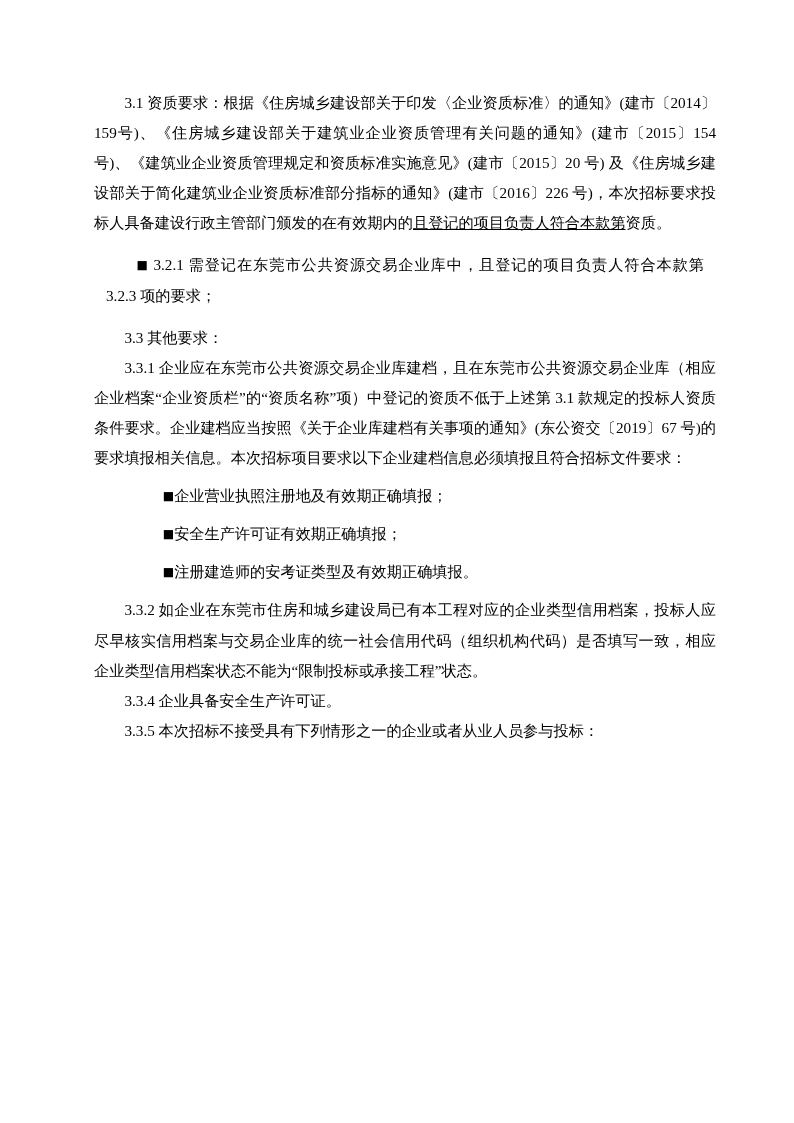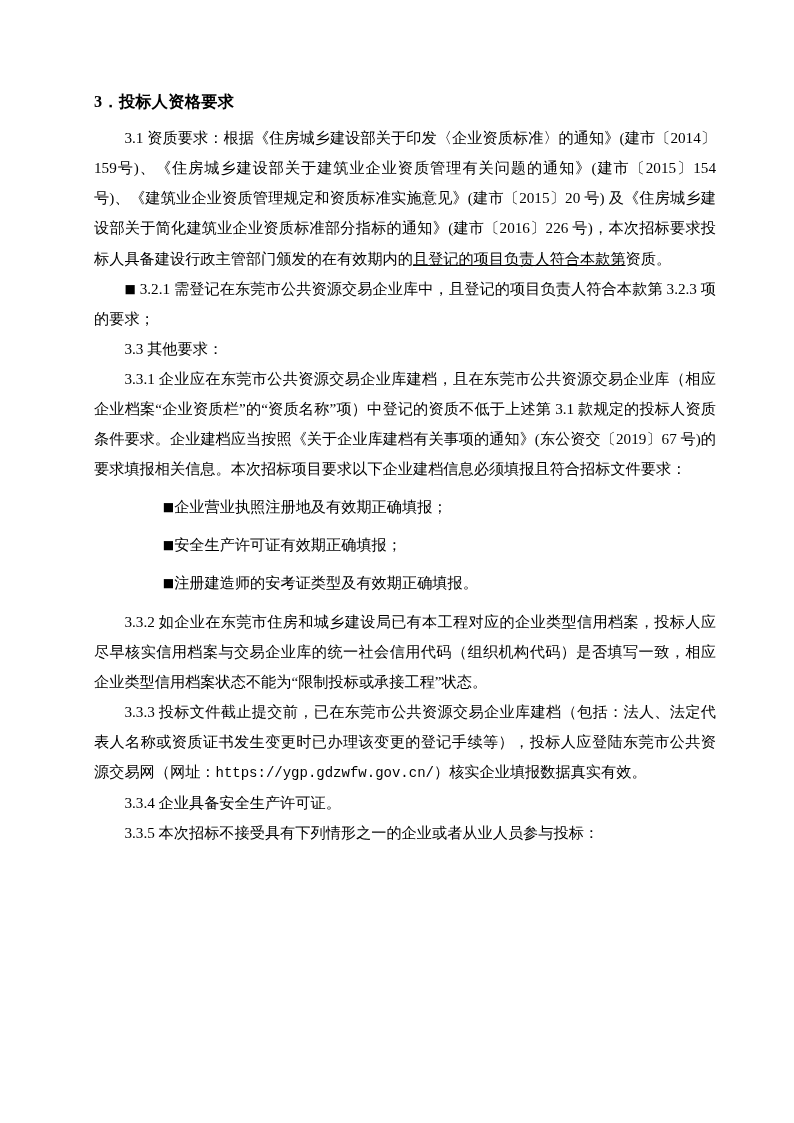--- a/index.html
+++ b/index.html
@@ -36,21 +36,21 @@
     margin: 0 0 6px 0;
     line-height: 1.8;
     letter-spacing: 0.3px;
   }
   p.para {
     margin: 0;
     text-indent: 2em;
     line-height: 1.98;
   }
   p.bullet {
-    margin: 0;
+    margin: 12px;
     text-indent: 2em;
     line-height: 1.98;
   }
   p.sub-bullet {
     margin: 8px;
     text-indent: 4em;
     line-height: 1.98;
   }
   .u {
     text-decoration: underline;
@@ -69,41 +69,39 @@
     font-size: 12px;
     vertical-align: 1px;
   }
 </style>
 </head>
 <body>
 
 <div class="page">
   <div class="doc-body">
 
-    <h2 class="section-title">3．投标人资格要求</h2>
 
     <p class="para"><span>3.1 资质要求：根据《住房城乡建设部关于印发〈企业资质标准〉的通知》(建市〔2014〕159号)、《住房城乡建设部关于建筑业企业资质管理有关问题的通知》(建市〔2015〕154 号)、《建筑业企业资质管理规定和资质标准实施意见》(建市〔2015〕20 号) 及《住房城乡建设部关于简化建筑业企业资质标准部分指标的通知》(建市〔2016〕226 号)，本次招标要求投标人具备建设行政主管部门颁发的在有效期内的</span><span class="u">且登记的项目负责人符合本款第</span><span>资质。</span></p>
 
 
     <p class="bullet"><span class="sq">■</span> <span>3.2.1 需登记在东莞市公共资源交易企业库中，且登记的项目负责人符合本款第 3.2.3 项的要求；</span></p>
 
 
 
     <p class="para">3.3 其他要求：</p>
 
     <p class="para"><span>3.3.1 企业应在东莞市公共资源交易企业库建档，且在东莞市公共资源交易企业库（相应企业档案“企业资质栏”的“资质名称”项）中登记的资质不低于上述第 3.1 款规定的投标人资质条件要求。</span><span>企业建档应当按照《关于企业库建档有关事项的通知》(东公资交〔2019〕67 号)的要求填报相关信息。本次招标项目要求以下企业建档信息必须填报且符合招标文件要求：</span></p>
 
     <p class="sub-bullet"><span class="sq">■</span><span>企业营业执照注册地及有效期正确填报；</span></p>
 
     <p class="sub-bullet"><span class="sq">■</span><span>安全生产许可证有效期正确填报；</span></p>
 
     <p class="sub-bullet"><span class="sq">■</span><span>注册建造师的安考证类型及有效期正确填报。</span></p>
 
     <p class="para">3.3.2 如企业在东莞市住房和城乡建设局已有本工程对应的企业类型信用档案，投标人应尽早核实信用档案与交易企业库的统一社会信用代码（组织机构代码）是否填写一致，相应企业类型信用档案状态不能为“限制投标或承接工程”状态。</p>
 
-    <p class="para"><span>3.3.3 投标文件截止提交前，已在东莞市公共资源交易企业库建档（包括：法人、法定代表人名称或资质证书发生变更时已办理该变更的登记手续等），投标人应登陆东莞市公共资源交易网（网址：</span><span class="mono">https://ygp.gdzwfw.gov.cn/</span><span>）核实企业填报数据真实有效。</span></p>
 
     <p class="para">3.3.4 企业具备安全生产许可证。</p>
 
     <p class="para">3.3.5 本次招标不接受具有下列情形之一的企业或者从业人员参与投标：</p>
 
   </div>
 </div>
 
 </body></html>

